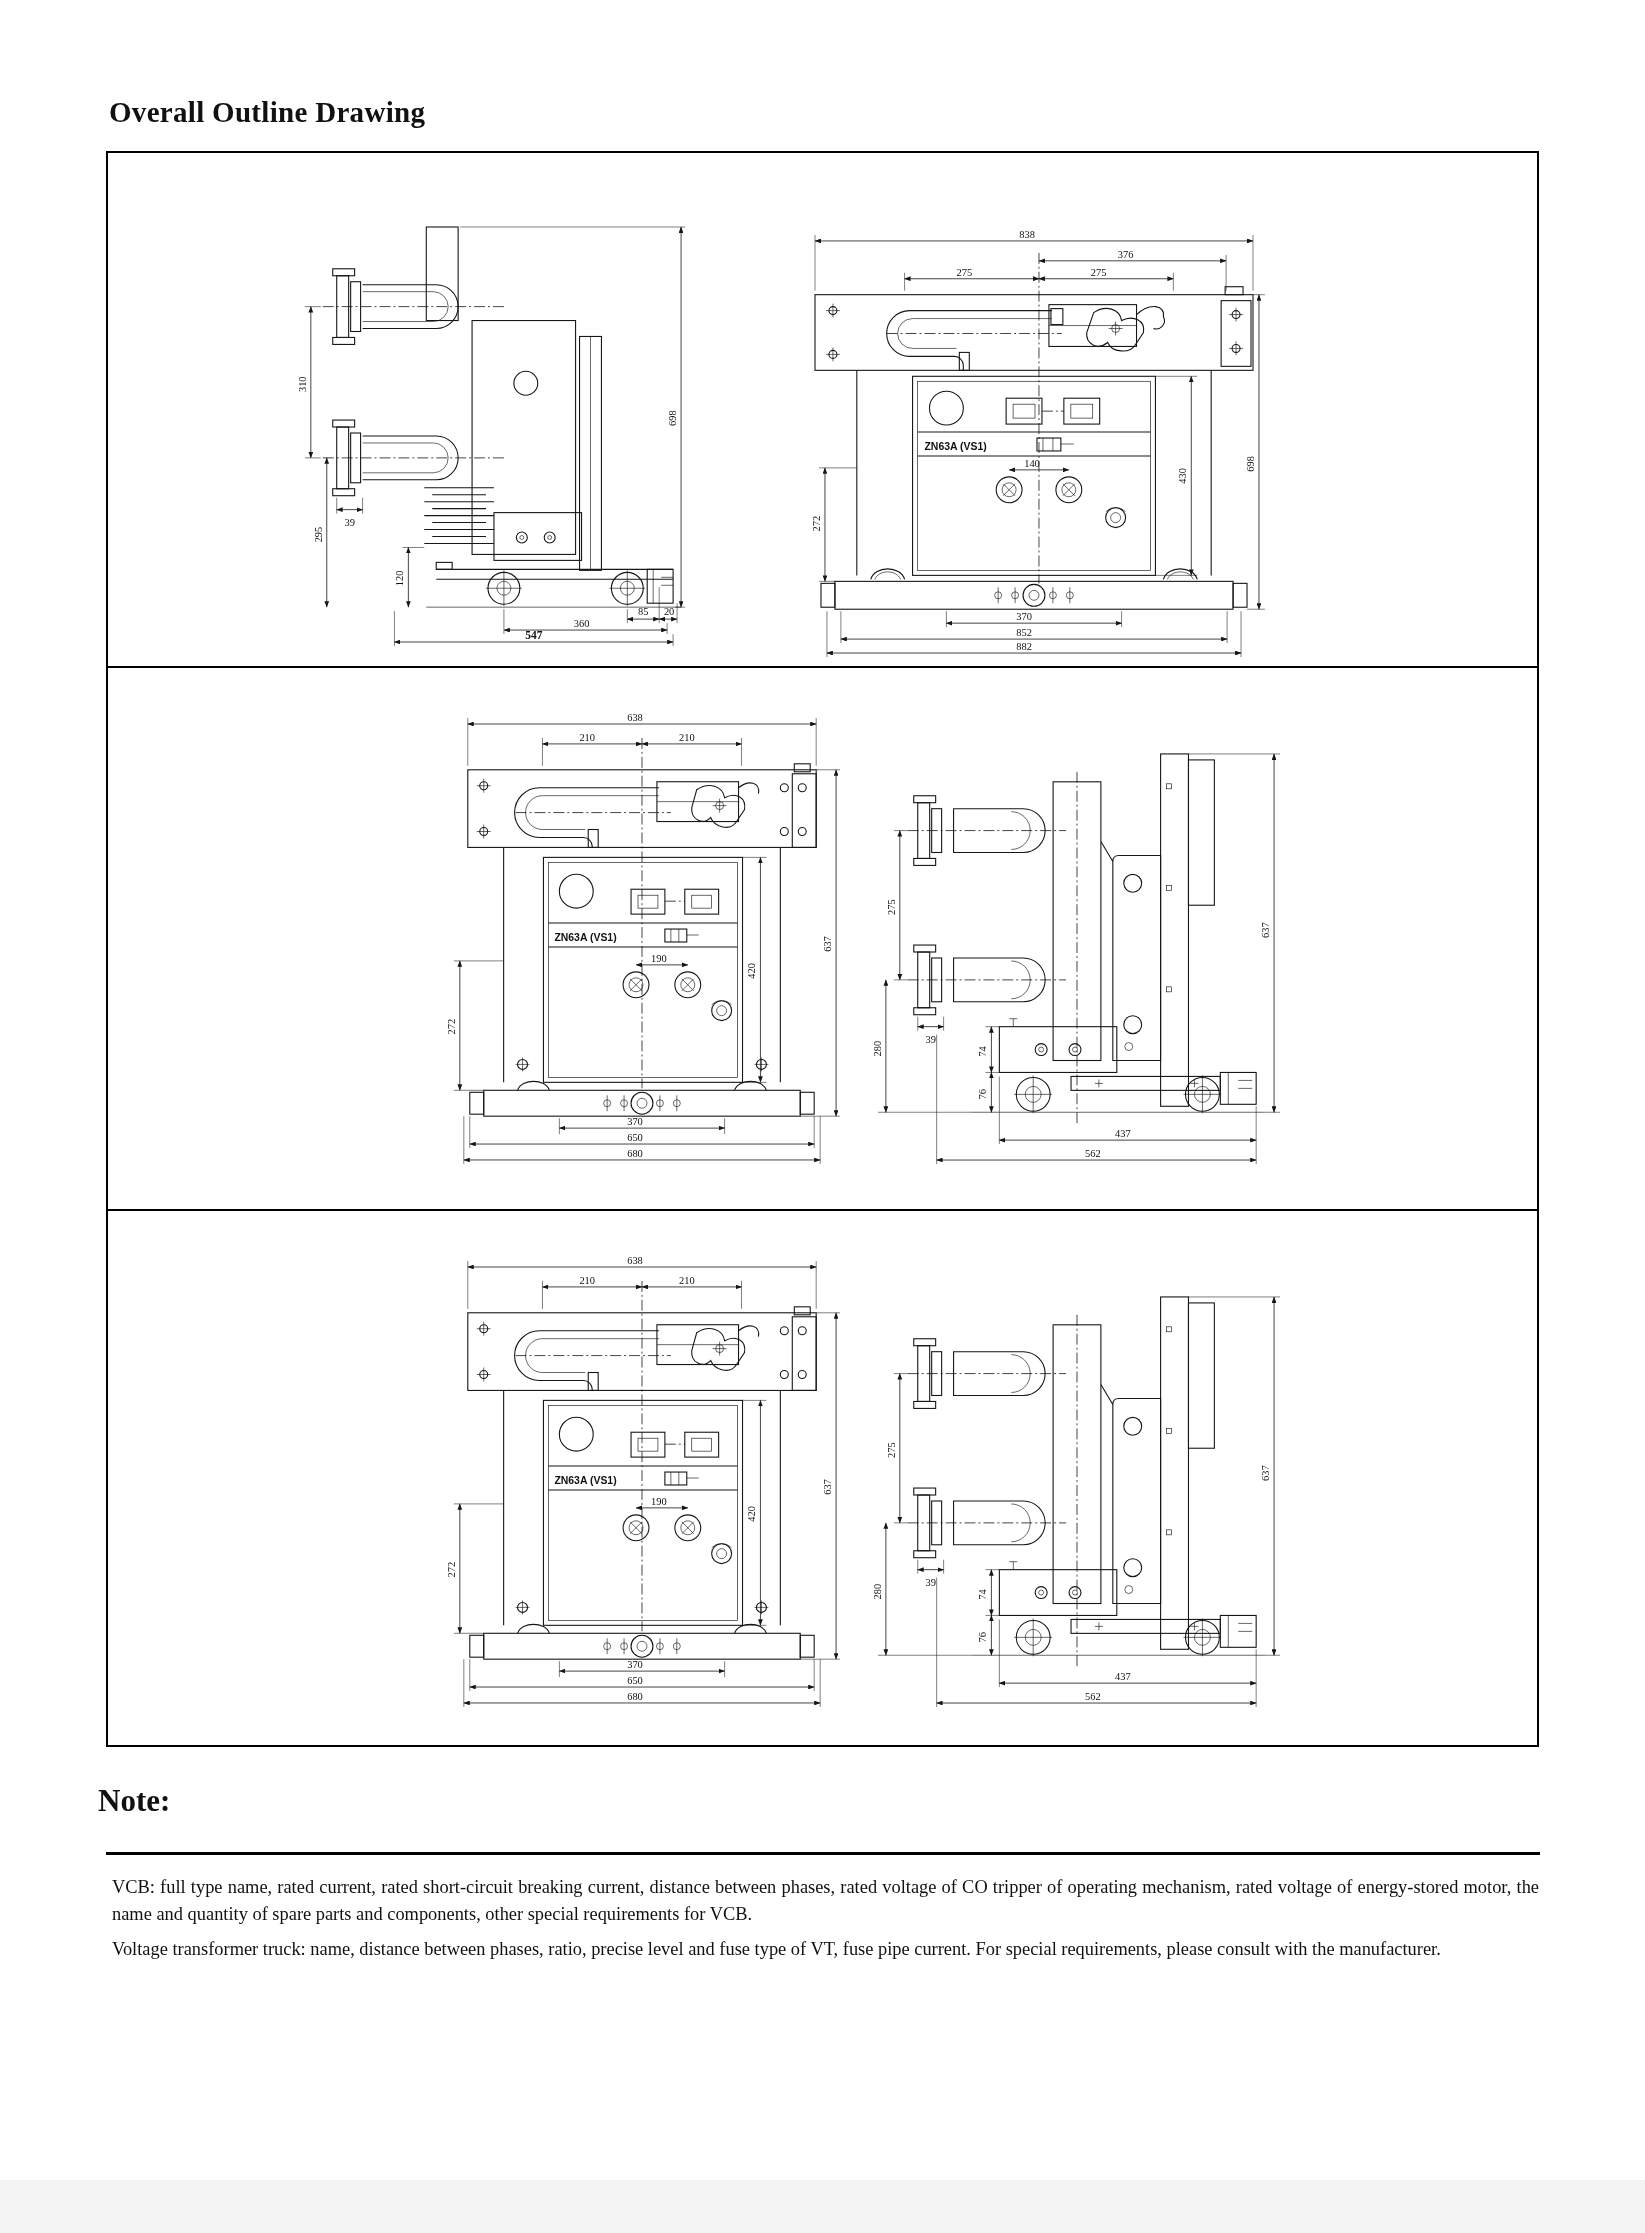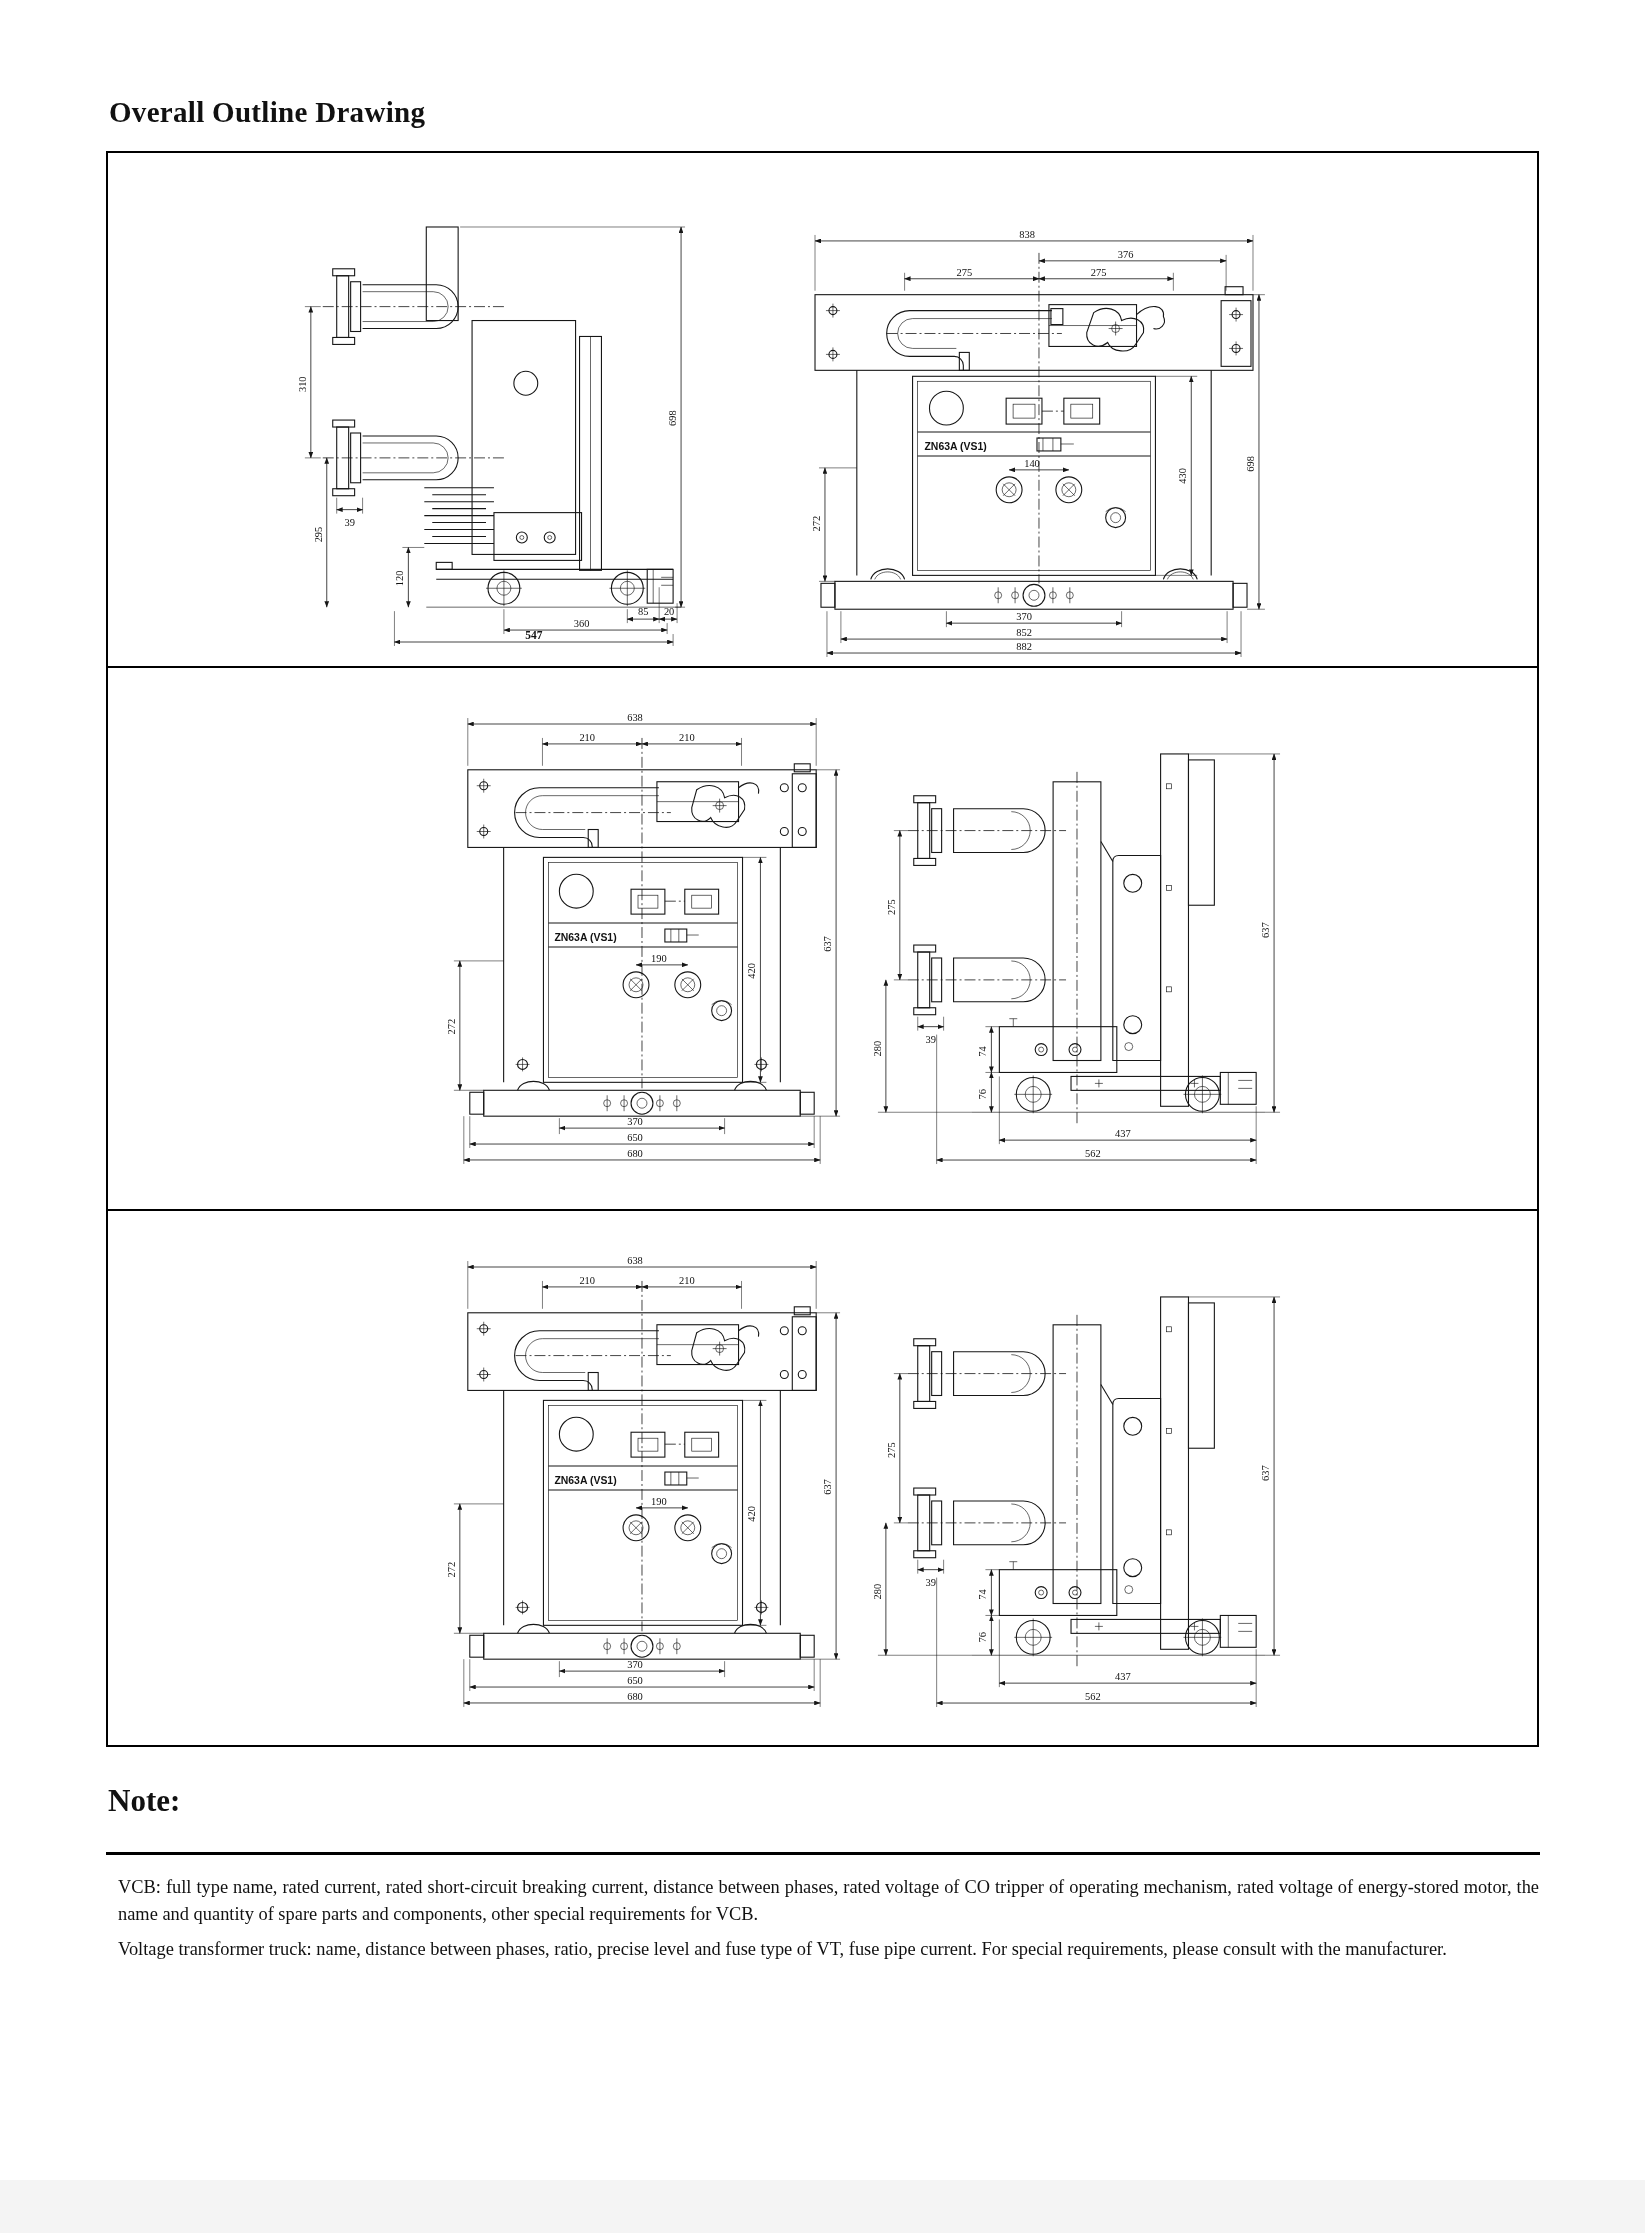--- a/index.html
+++ b/index.html
@@ -4,24 +4,24 @@
 <style>
   html,body{margin:0;padding:0;background:#f4f4f4}
   .page{position:relative;width:1646px;height:2180px;background:#ffffff;font-family:"Liberation Serif",serif;color:#111;overflow:hidden}
   .title{position:absolute;left:109px;top:96px;font-size:29px;font-weight:bold;letter-spacing:0.3px}
   .frame{position:absolute;left:106px;top:151px;width:1433px;height:1596px;border:2px solid #000;box-sizing:border-box;background:#fff}
   .row{position:relative;box-sizing:border-box;width:100%}
   .r1{height:515px;border-bottom:2px solid #000}
   .r2{height:543px;border-bottom:2px solid #000}
   .r3{height:531px}
   .art{position:absolute;overflow:visible}
-  .note-head{position:absolute;left:108px;top:1783px;font-size:31px;font-weight:bold}
+  .note-head{position:absolute;left:98px;top:1783px;font-size:31px;font-weight:bold}
   .rule{position:absolute;left:106px;top:1852px;width:1434px;height:3px;background:#000}
   .notes{position:absolute;left:109px;top:1874px;width:1430px;font-size:18.4px;line-height:1.45;text-align:justify}
-  .notes p{margin:0 0 9px 9px}
+  .notes p{margin:0 0 9px 3px}
   
   .ln{fill:none;stroke:#161616;stroke-width:1.1}
   .thin{fill:none;stroke:#161616;stroke-width:.65}
   .dash{fill:none;stroke:#161616;stroke-width:.8;stroke-dasharray:11 3 2 3}
   .dim{fill:none;stroke:#161616;stroke-width:.8;marker-start:url(#ar);marker-end:url(#ar)}
   .ext{fill:none;stroke:#161616;stroke-width:.55}
   .dt{font-family:"Liberation Serif",serif;font-size:10.5px;fill:#111;text-anchor:middle}
   .dtb{font-family:"Liberation Serif",serif;font-size:11.5px;font-weight:bold;fill:#111;text-anchor:middle}
   .lbl{font-family:"Liberation Sans",sans-serif;font-size:10.5px;font-weight:bold;fill:#111}
 </style>

